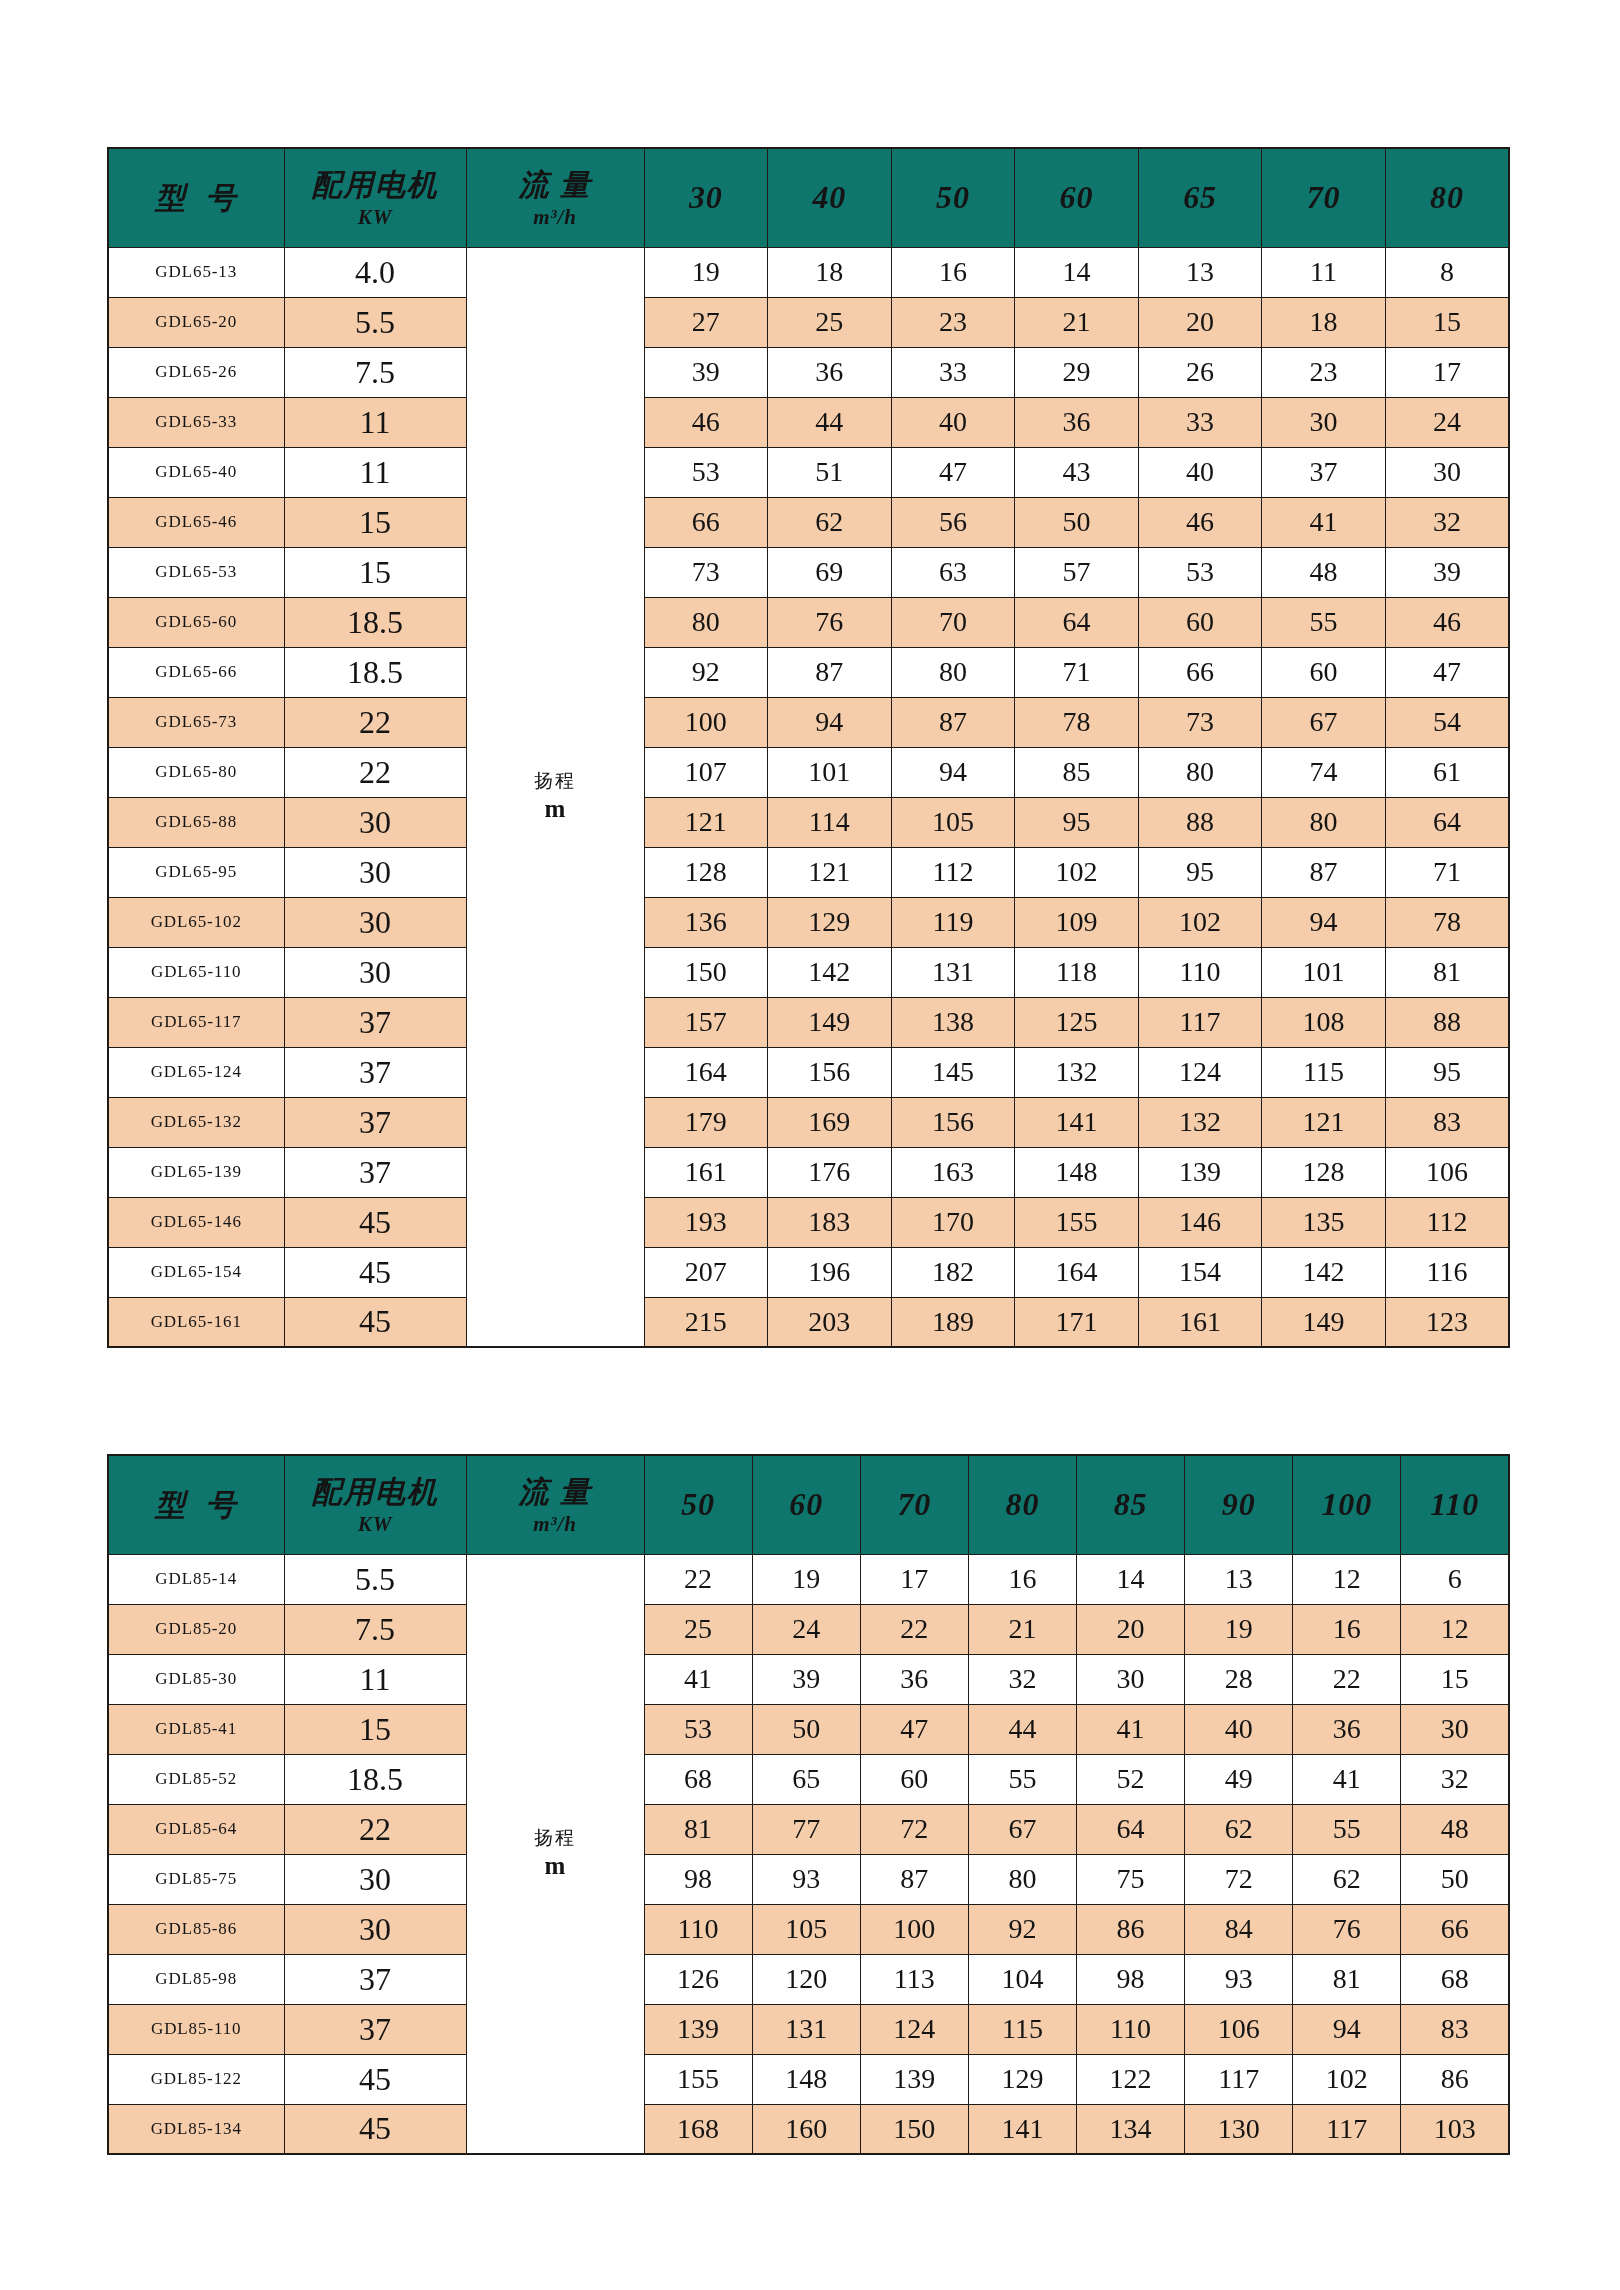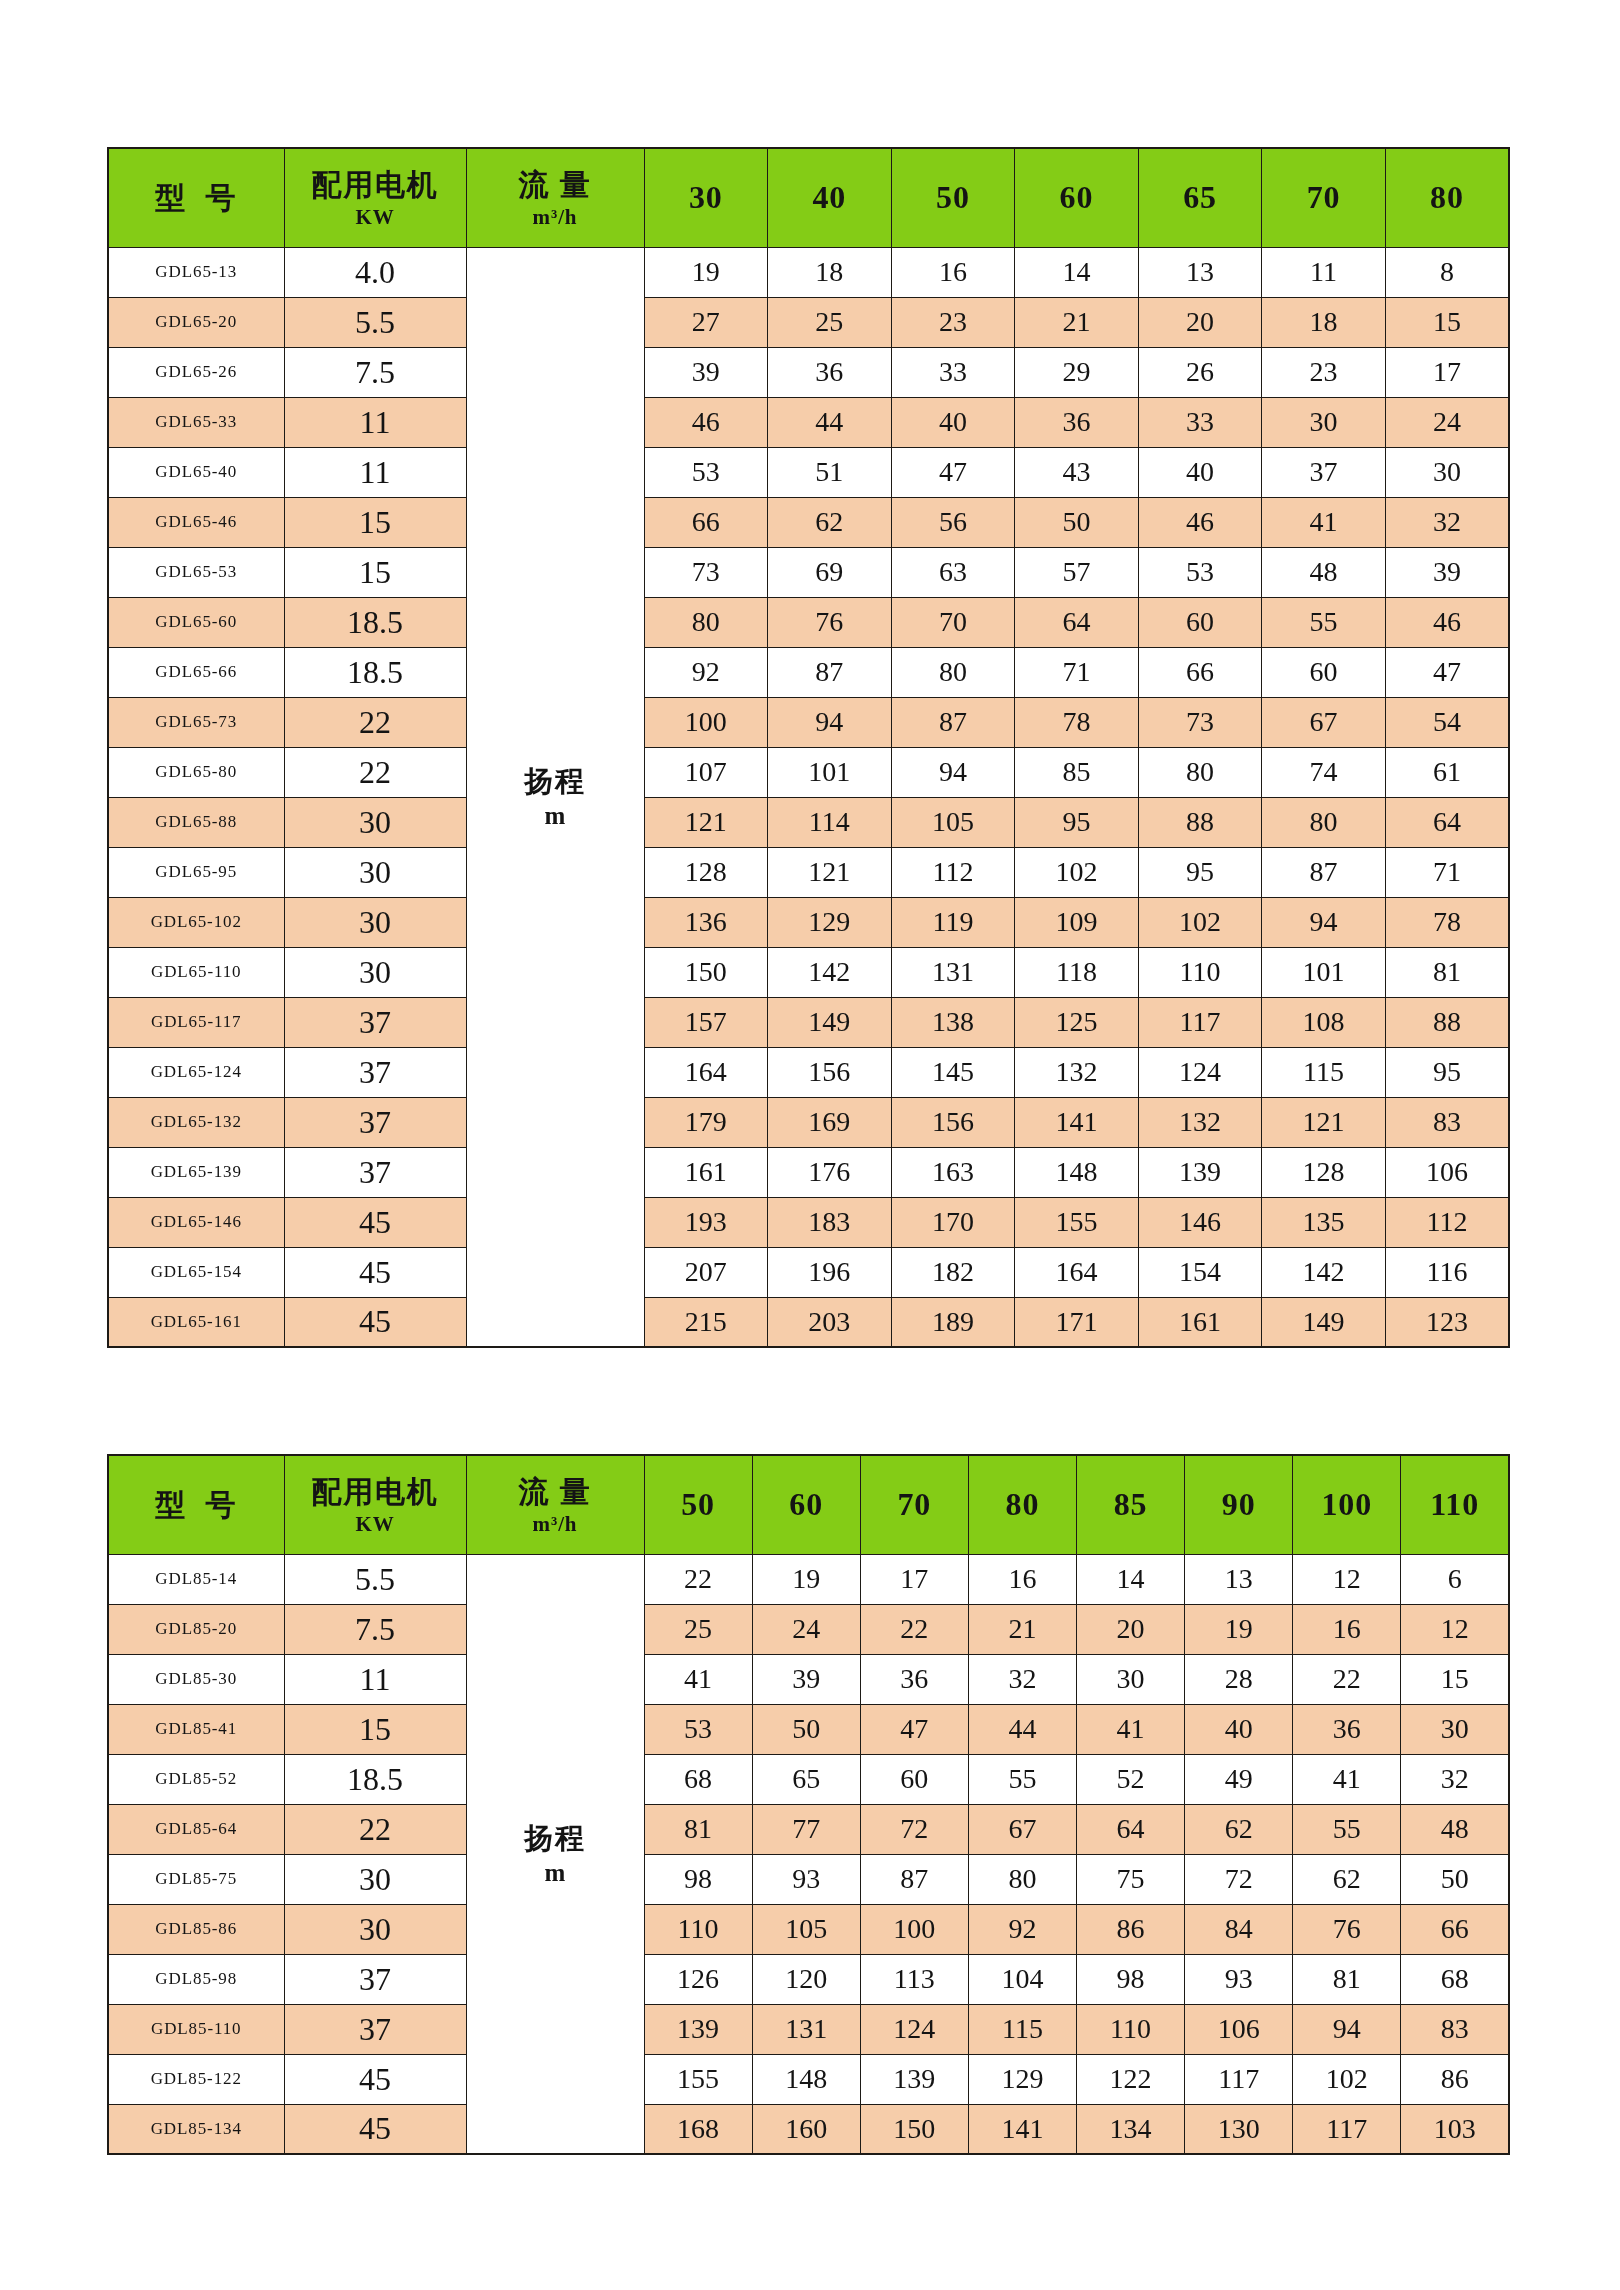--- a/index.html
+++ b/index.html
@@ -30,32 +30,33 @@
   thead tr { height:99px; }
   #t1 tbody tr { height:50px; }
   #t2 tbody tr { height:50px; }
   th, td {
     padding:0;
     text-align:center;
     vertical-align:middle;
     color:#141414;
   }
   th {
-    background:#84cc16;
+    background:#0f766e;
     font-weight:bold;
+    font-style:italic;
   }
   th .cn { font-size:30px; line-height:1.35; white-space:pre; letter-spacing:1.8px; }
   th .sub { font-size:21px; line-height:1.2; letter-spacing:0.9px; }
   th.num-h { font-size:32px; letter-spacing:0.9px; }
   td.model-cell { font-size:17px; letter-spacing:0.9px; }
   td.kw-cell { font-size:32px; }
   td.val-cell { font-size:28px; }
   tbody tr:nth-child(even) td { background:#f6cdaa; }
   td.merge { background:#ffffff; }
-  td.merge .yc1 { font-size:29px; font-weight:bold; line-height:1.3; letter-spacing:1.8px; }
+  td.merge .yc1 { font-size:19px; font-weight:normal; line-height:1.3; letter-spacing:1.8px; }
   td.merge .yc2 { font-size:25px; font-weight:bold; line-height:1.2; }
 </style>
 </head>
 <body>
 
 <div class="sheet">
 
   <table class="pump-table" id="t1">
     <colgroup>
       <col class="c1">

